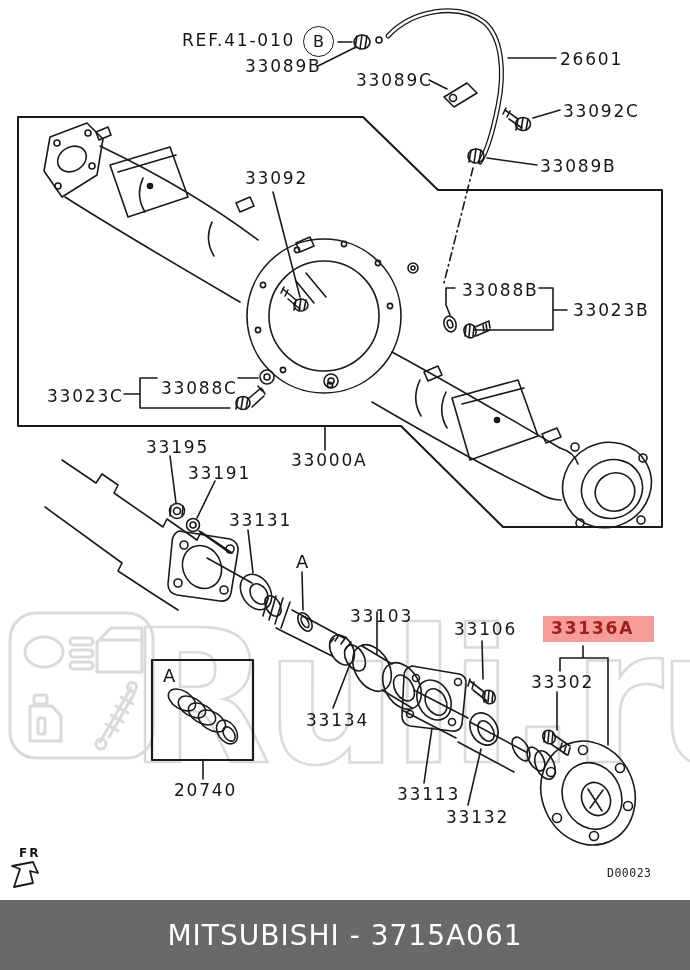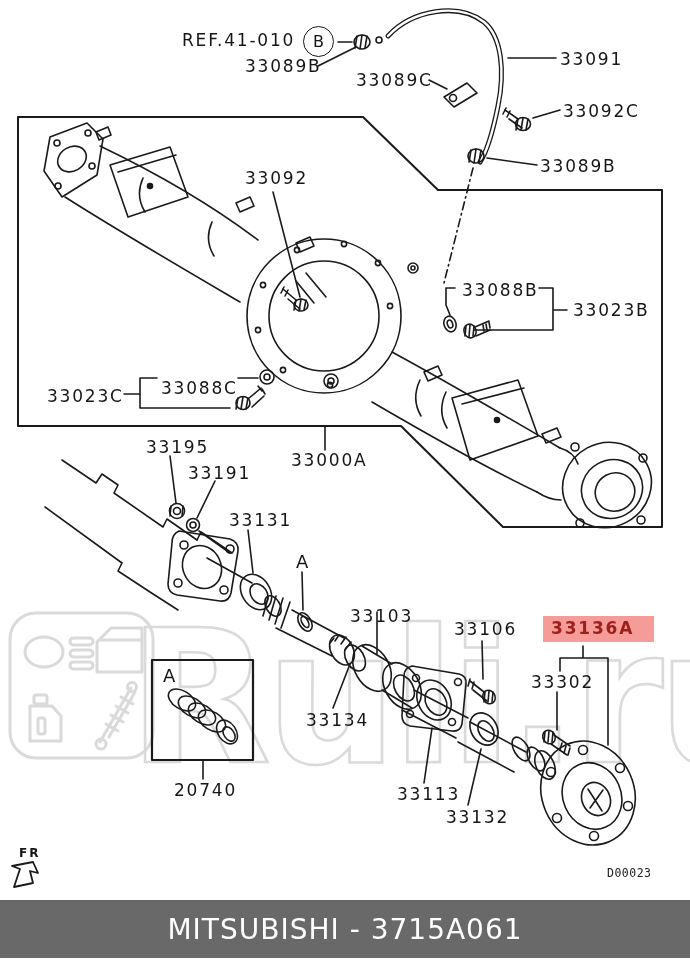--- a/index.html
+++ b/index.html
@@ -29,21 +29,21 @@
   .fr-marker{
     position:absolute;left:19px;top:846px;z-index:3;
     font-size:12px;font-weight:bold;letter-spacing:2px;color:#161616;
   }
   .drawing-code{
     position:absolute;left:607px;top:866px;z-index:3;
     font-family:"DejaVu Sans Mono","Liberation Mono",monospace;
     font-size:11.5px;color:#222;letter-spacing:0.5px;text-align:right;
   }
   .footer-bar{
-    position:absolute;left:0;top:900px;width:690px;height:58px;z-index:4;
+    position:absolute;left:0;top:900px;width:690px;height:70px;z-index:4;
     background:var(--ft-bg,#696969);color:var(--ft-fg,#fff);
     display:flex;align-items:center;justify-content:center;gap:36px;
     font-size:28px;letter-spacing:1px;
   }
 </style>
 </head>
 <body>
 
 <div class="stage">
 
@@ -335,21 +335,21 @@
       <path d="M203,760 L203,779"></path>
     </g>
 
     <path d="M33,862 L38,873 L30,871 L33,883 L14,887 L20,869 L12,866 Z" stroke-width="1.8"></path>
   </svg>
 
   <div class="layer-labels" id="labels-layer">
       <div class="part-label" style="left: 182px; top: 31px;">REF.41-010</div>
       <div class="part-label" style="left: 245px; top: 57px;">33089B</div>
       <div class="part-label" style="left: 356px; top: 71px;">33089C</div>
-      <div class="part-label" style="left: 560px; top: 50px;">33091</div>
+      <div class="part-label" style="left: 560px; top: 50px;">26601</div>
       <div class="part-label" style="left: 563px; top: 102px;">33092C</div>
       <div class="part-label" style="left: 540px; top: 157px;">33089B</div>
       <div class="part-label" style="left: 245px; top: 169px;">33092</div>
       <div class="part-label" style="left: 462px; top: 281px;">33088B</div>
       <div class="part-label" style="left: 573px; top: 301px;">33023B</div>
       <div class="part-label" style="left: 161px; top: 379px;">33088C</div>
       <div class="part-label" style="left: 47px; top: 387px;">33023C</div>
       <div class="part-label" style="left: 146px; top: 438px;">33195</div>
       <div class="part-label" style="left: 291px; top: 451px;">33000A</div>
       <div class="part-label" style="left: 188px; top: 464px;">33191</div>

